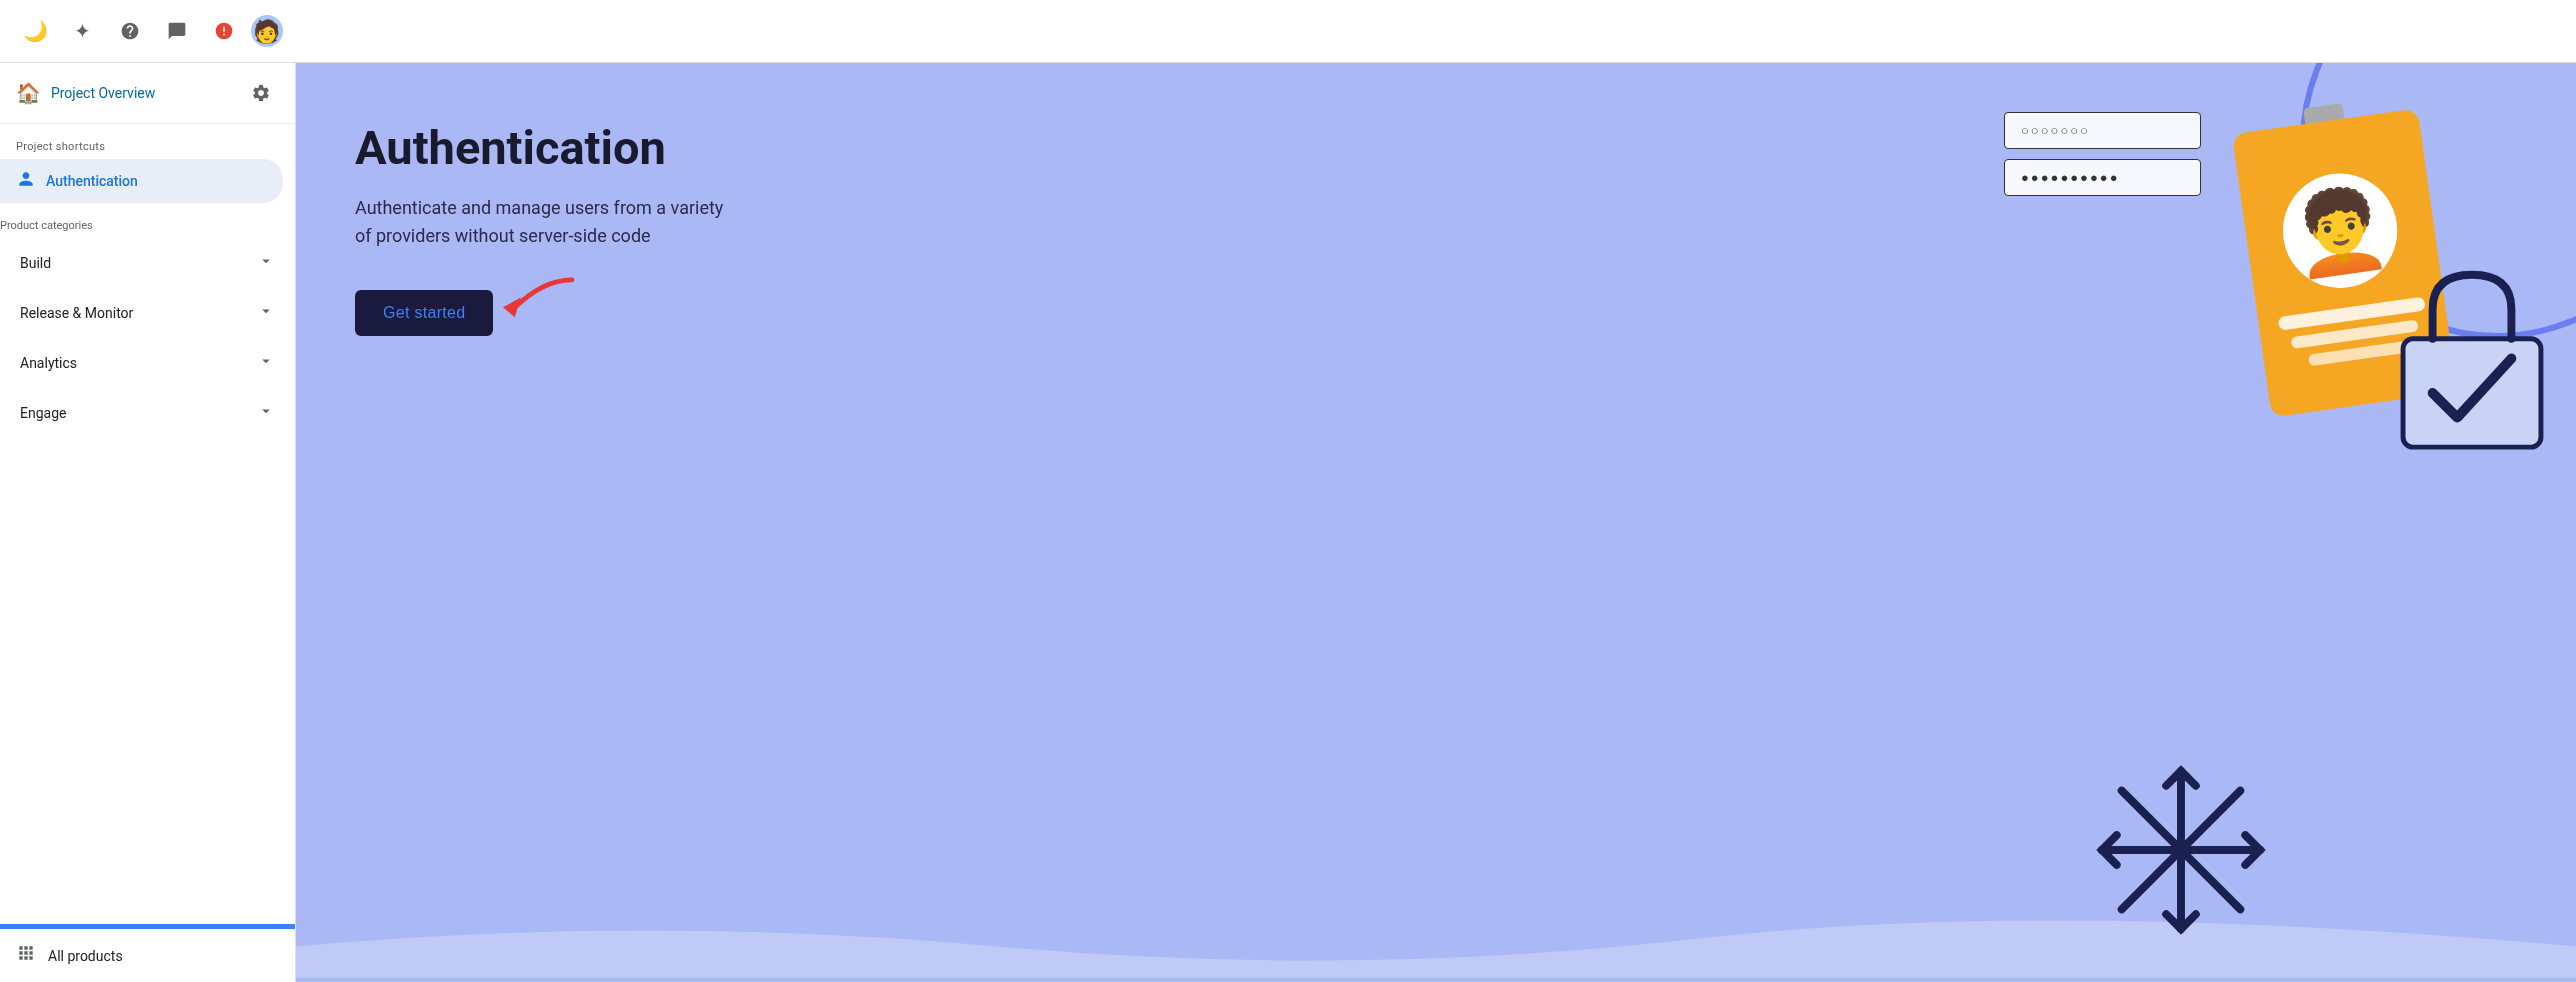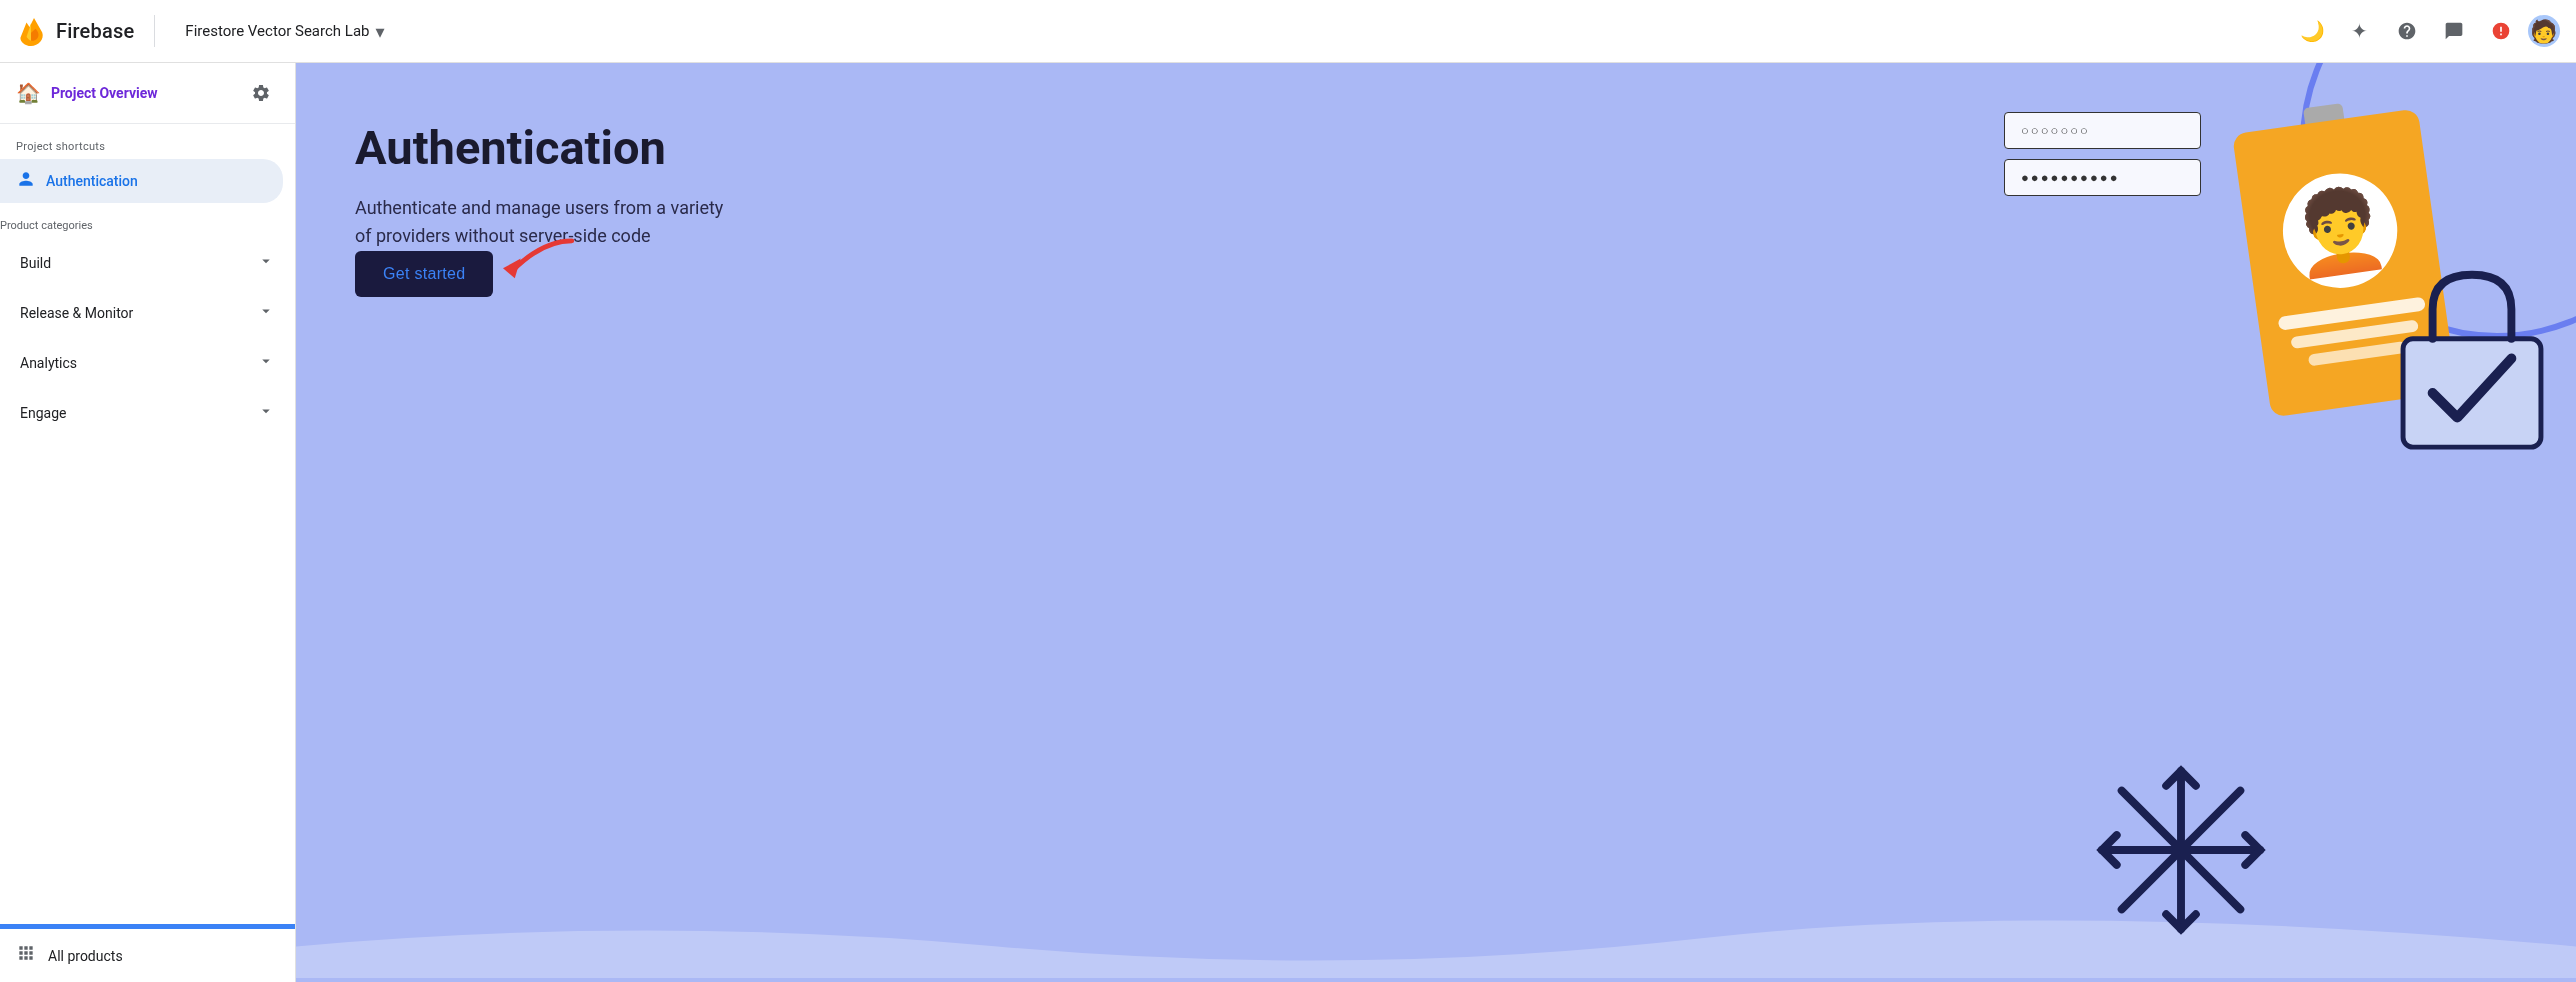--- a/index.html
+++ b/index.html
@@ -116,22 +116,22 @@
     .project-overview-link {
       display: flex;
       align-items: center;
       gap: 10px;
       text-decoration: none;
       flex: 1;
     }
     .home-icon { font-size: 20px; color: #5f6368; }
     .project-overview-text {
       font-size: 14px;
-      font-weight: 700;
-      color: #6d28d9;
+      font-weight: 400;
+      color: #0369a1;
     }
     .settings-icon-btn {
       width: 36px;
       height: 36px;
       border-radius: 50%;
       display: flex;
       align-items: center;
       justify-content: center;
       cursor: pointer;
       color: #5f6368;
@@ -224,20 +224,21 @@
       font-weight: 700;
       color: #1a1a2e;
       margin-bottom: 20px;
       line-height: 1.1;
     }
 
     .auth-description {
       font-size: 18px;
       color: #2a2a4a;
       line-height: 1.6;
+      margin-bottom: 39px;
       max-width: 375px;
     }
 
     .get-started-btn {
       background: #1a1a3e;
       color: #3b82f6;
       border: none;
       border-radius: 6px;
       padding: 14px 28px;
       font-size: 16px;
@@ -254,35 +255,20 @@
       width: 197px;
       font-size: 13px;
       color: #333;
       letter-spacing: 2px;
     }
   </style>
 </head>
 <body>
 
 <div class="header">
-  <div class="header-left">
-    <div class="firebase-logo">
-      <svg class="firebase-flame" viewBox="0 0 32 32" fill="none">
-        <path d="M19.2 2l-4.8 9.6-3.2-4.8-6.4 16C4 27.2 9.6 32 16 32c8 0 14.4-7.2 12-14.4L19.2 2z" fill="#FFA000"></path>
-        <path d="M11.2 22.4c1.6 2.4 4 4 6.4 4 3.2 0 6.4-2.4 6.4-6.4 0-2.4-1.6-4.8-3.2-6.4l-9.6 8.8z" fill="#F57C00"></path>
-        <path d="M16 8l-4.8 14.4c1.6 2.4 4 4 4.8 4V8z" fill="#FFCA28"></path>
-      </svg>
-      <span class="firebase-name">Firebase</span>
-    </div>
-    <div class="header-divider"></div>
-    <div class="project-selector">
-      <span class="project-selector-name">Firestore Vector Search Lab</span>
-      <span class="chevron-icon">▾</span>
-    </div>
-  </div>
   <div class="header-right">
     <button class="header-icon-btn" title="Dark mode">🌙</button>
     <button class="header-icon-btn" title="Spark">✦</button>
     <button class="header-icon-btn" title="Help">
       <svg width="20" height="20" viewBox="0 0 24 24" fill="#5f6368">
           <path d="M12 2C6.48 2 2 6.48 2 12s4.48 10 10 10 10-4.48 10-10S17.52 2 12 2zm1 17h-2v-2h2v2zm2.07-7.75l-.9.92C13.45 12.9 13 13.5 13 15h-2v-.5c0-1.1.45-2.1 1.17-2.83l1.24-1.26c.37-.36.59-.86.59-1.41 0-1.1-.9-2-2-2s-2 .9-2 2H8c0-2.21 1.79-4 4-4s4 1.79 4 4c0 .88-.36 1.68-.93 2.25z"></path>
         </svg>
     </button>
     <button class="header-icon-btn" title="Notifications">
       <svg width="20" height="20" viewBox="0 0 24 24" fill="#5f6368">

